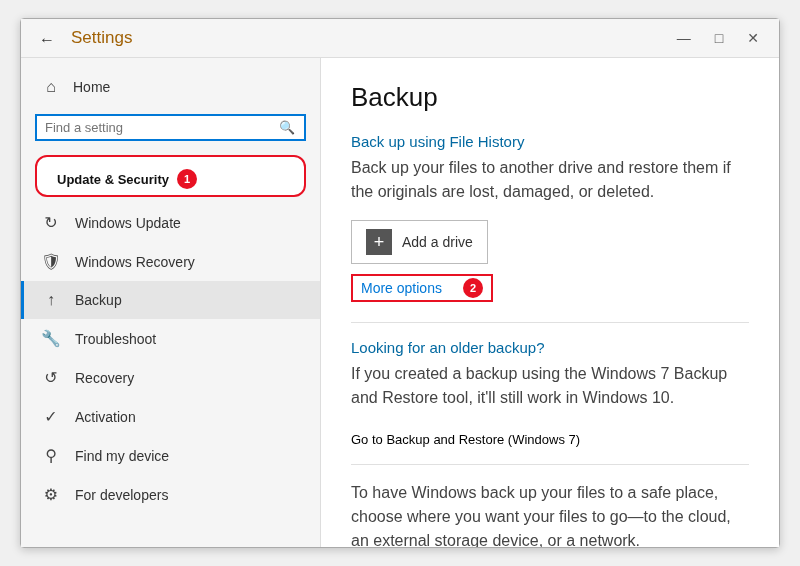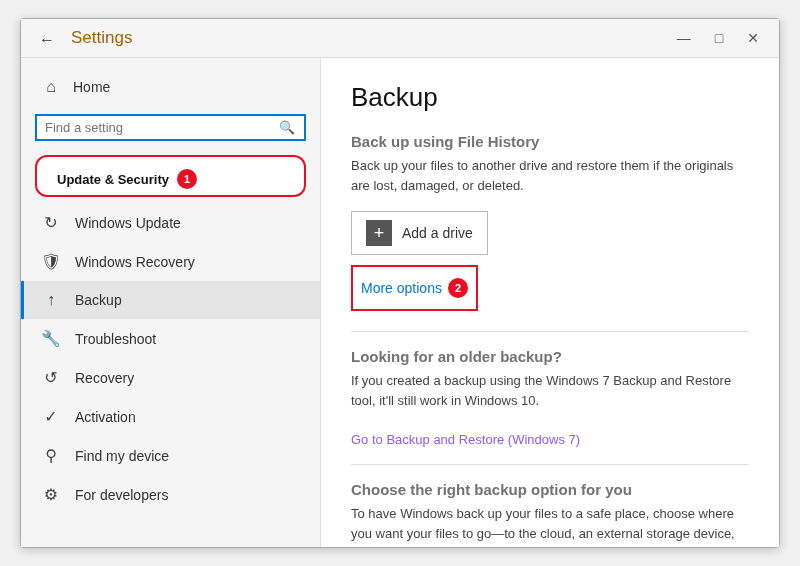--- a/index.html
+++ b/index.html
@@ -165,26 +165,26 @@
       background: white;
     }
     .page-title {
       font-size: 26px;
       font-weight: 300;
       color: #111;
       margin-bottom: 20px;
     }
     .section-title {
       font-size: 15px;
-      font-weight: 700;
-      color: #737373;
+      font-weight: 400;
+      color: #0369a1;
       margin-bottom: 6px;
     }
     .section-desc {
-      font-size: 13px;
+      font-size: 16px;
       color: #444;
       margin-bottom: 16px;
       line-height: 1.5;
     }
     .add-drive-btn {
       display: flex;
       align-items: center;
       gap: 10px;
       border: 1px solid #bbb;
       background: white;
@@ -204,46 +204,46 @@
       justify-content: center;
       font-size: 18px;
       font-weight: 300;
     }
     .more-options-btn {
       background: none;
       border: 2px solid #e81123;
       color: #0078d7;
       font-size: 14px;
       cursor: pointer;
-      padding: 11px 8px;
+      padding: 2px 8px;
       margin-bottom: 20px;
       display: flex;
       align-items: center;
-      gap: 6px;
+      gap: 21px;
     }
     .badge-circle-2 {
       width: 20px;
       height: 20px;
       border-radius: 50%;
       background: #e81123;
       color: white;
       font-size: 11px;
       font-weight: bold;
       display: flex;
       align-items: center;
       justify-content: center;
       flex-shrink: 0;
     }
     .divider {
       border: none;
       border-top: 1px solid #e0e0e0;
       margin: 16px 0;
     }
     .link-text {
-      color: #8b5cf6;
+      color: #000000;
       font-size: 13px;
       cursor: pointer;
       text-decoration: none;
       margin-top: 6px;
       display: inline-block;
     }
   </style>
 </head>
 <body>
 
@@ -332,18 +332,17 @@
       <hr class="divider">
 
       
       <h2 class="section-title">Looking for an older backup?</h2>
       <p class="section-desc">If you created a backup using the Windows 7 Backup and Restore tool, it'll still work in Windows 10.</p>
       <a class="link-text">Go to Backup and Restore (Windows 7)</a>
 
       <hr class="divider">
 
       
-      <h2 class="section-title">Choose the right backup option for you</h2>
       <p class="section-desc">To have Windows back up your files to a safe place, choose where you want your files to go—to the cloud, an external storage device, or a network.</p>
       
     </div>
   </div>
 </div>
 
 </body></html>

